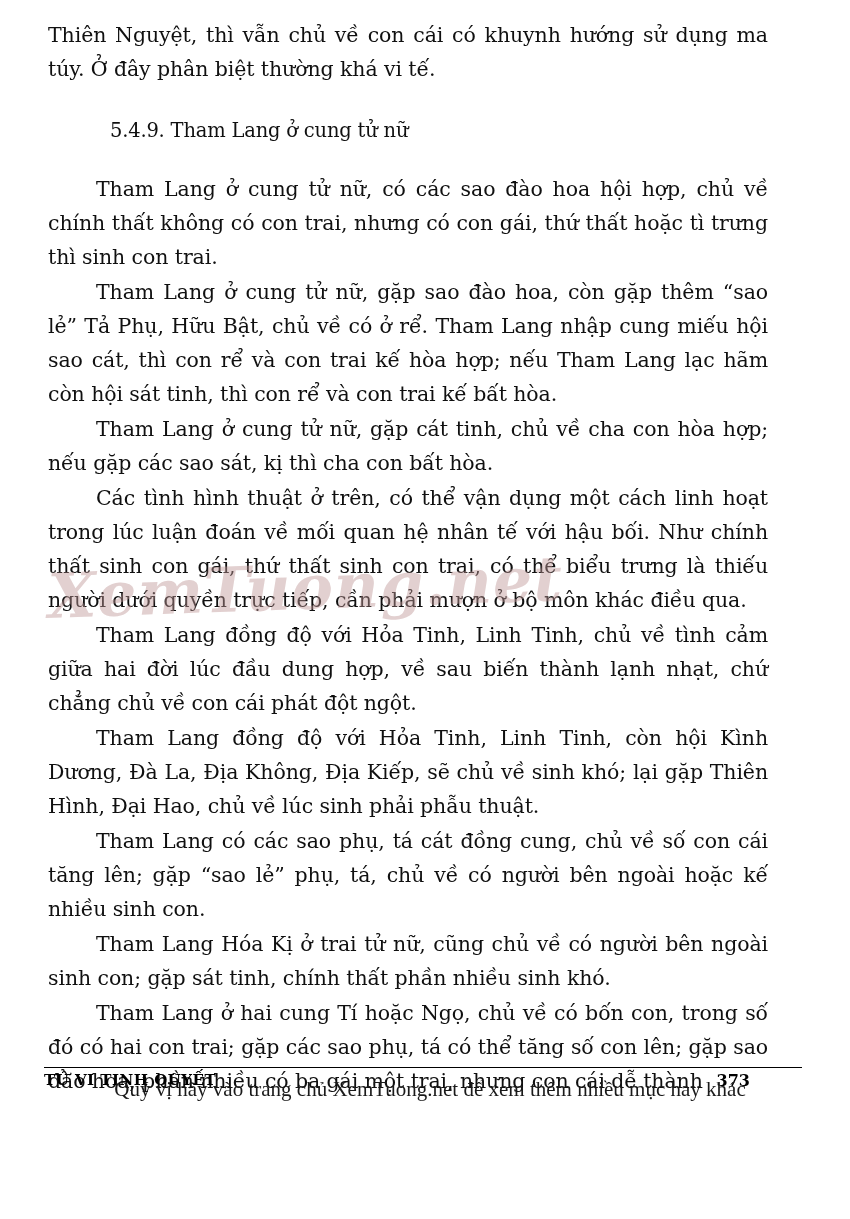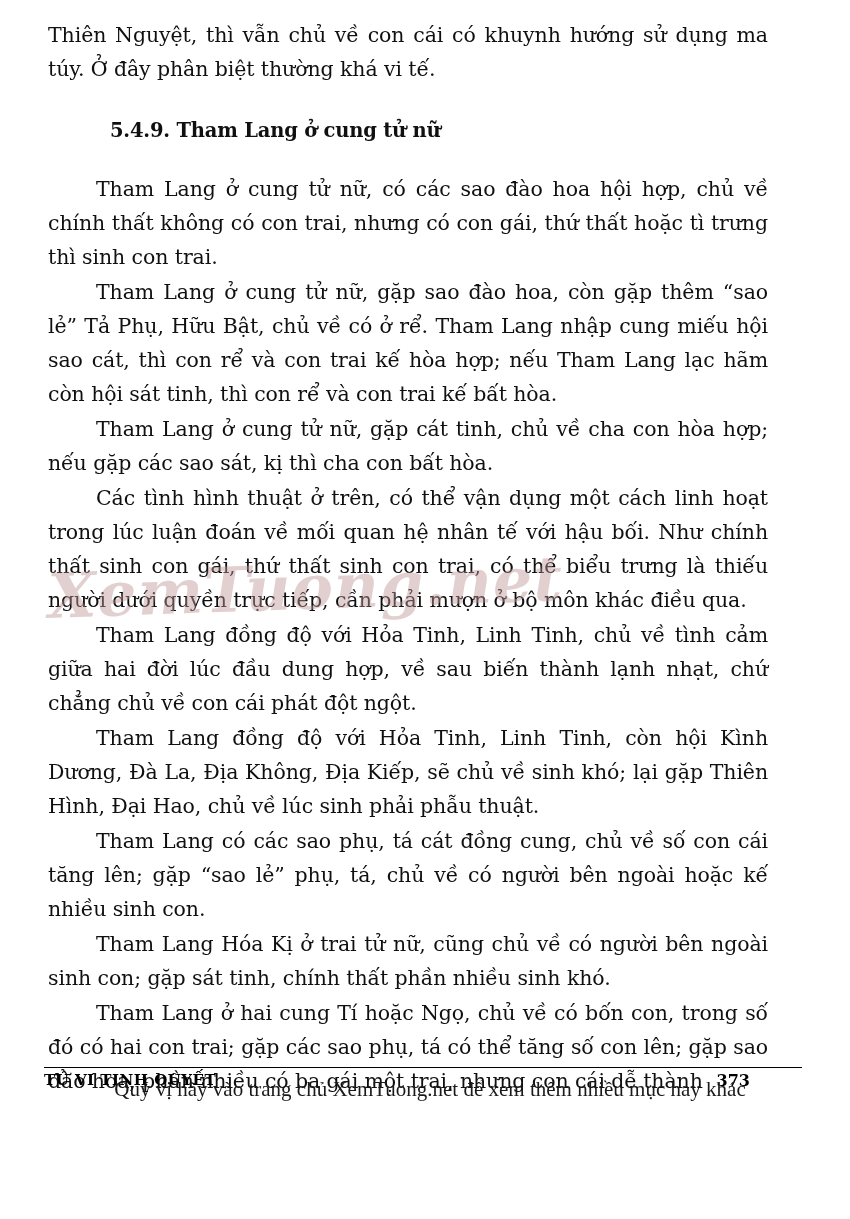--- a/index.html
+++ b/index.html
@@ -33,21 +33,21 @@
   }
   .para {
     text-indent: 48px;
     margin: 0 0 1px 0;
   }
   .para.noindent {
     text-indent: 0;
   }
   .heading {
     font-family: "DejaVu Serif", serif;
-    font-weight: bold;
+    font-weight: normal;
     font-size: 19.5px;
     line-height: 34px;
     margin: 28px 0 24px 0;
     padding-left: 62px;
     letter-spacing: -0.2px;
   }
 
   
   .watermark {
     position: absolute;

